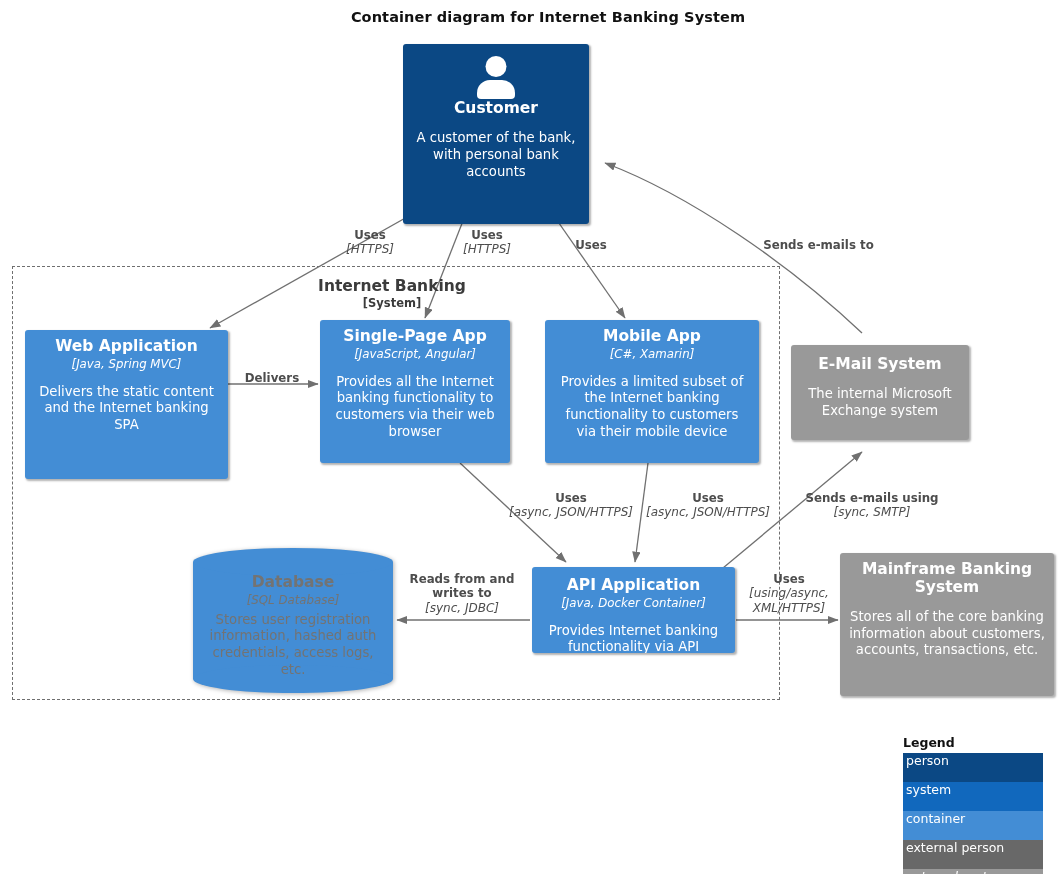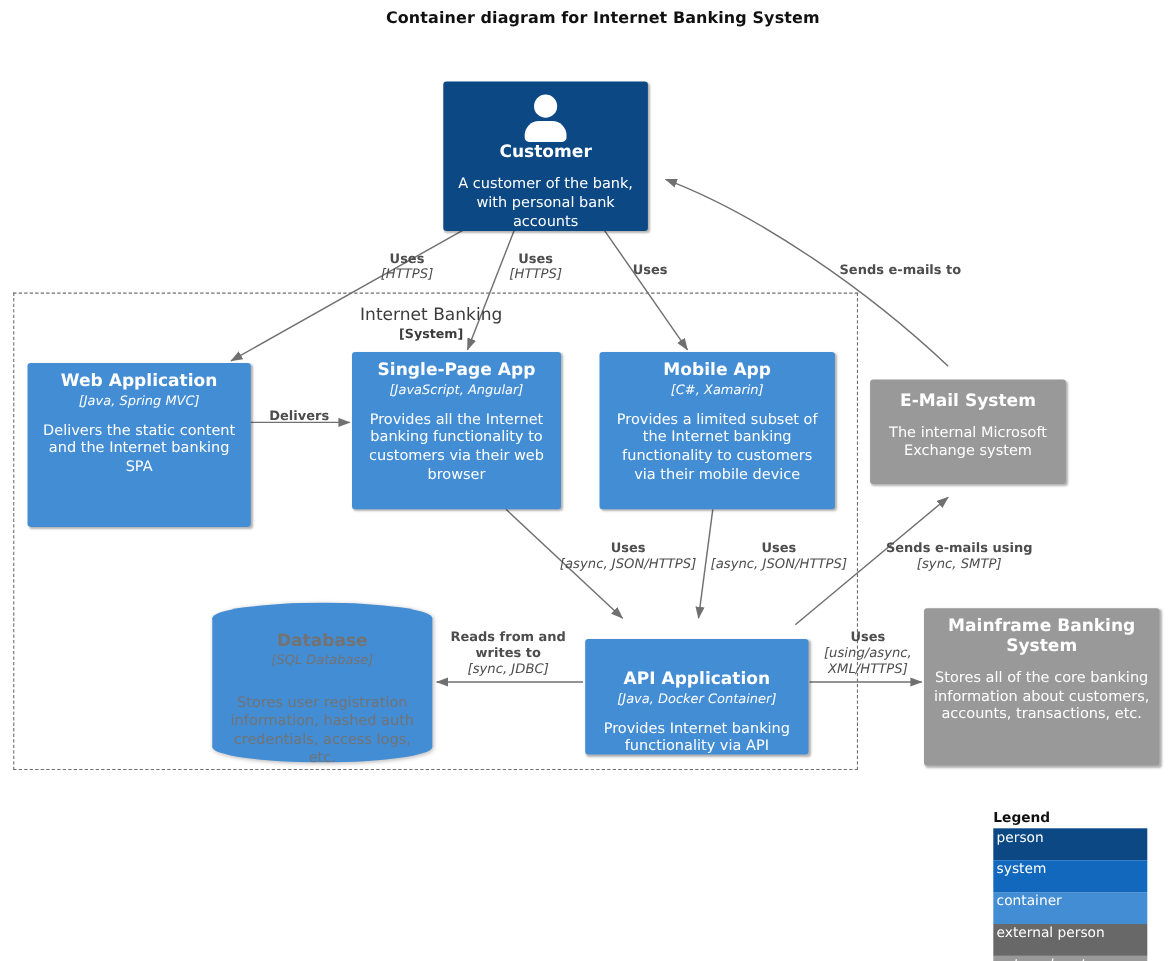--- a/index.html
+++ b/index.html
@@ -47,21 +47,21 @@
     box-sizing: border-box;
   }
   .boundary-label {
     position: absolute;
     text-align: center;
     color: #3b3b3b;
     line-height: 1.25;
   }
   .boundary-label .bname {
     font-size: 15.5px;
-    font-weight: normal;
+    font-weight: bold;
     display: block;
   }
   .boundary-label .btype {
     font-size: 11.5px;
     font-weight: bold;
     display: block;
   }
 
   
   .node {
@@ -179,21 +179,21 @@
     display: block;
     font-style: italic;
     font-size: 11.8px;
     line-height: 1.25;
     margin-top: 1px;
   }
   .cylinder .ndesc {
     display: block;
     font-size: 13.2px;
     line-height: 1.28;
-    margin-top: 24px;
+    margin-top: 4px;
   }
 
   
   .edge-label {
     position: absolute;
     text-align: center;
     color: #4d4d4d;
     line-height: 1.22;
     white-space: nowrap;
   }
@@ -266,21 +266,21 @@
       <line x1="736" y1="620" x2="838" y2="620" marker-end="url(#arrow)"></line>
     </g>
   </svg>
 
   <div class="boundary" style="left:12px; top:266px; width:768px; height:434px;"></div>
   <div class="boundary-label" style="left:292px; top:277px; width:200px;">
     <span class="bname">Internet Banking</span>
     <span class="btype">[System]</span>
   </div>
 
-  <div class="node person" style="left:403px; top:44px; width:186px; height:136px;margin-top:30px;">
+  <div class="node person" style="left:403px; top:44px; width:186px; height:180px;">
     <div class="person-icon">
       <div class="head"></div>
       <div class="body"></div>
     </div>
     <span class="nname">Customer</span>
     <span class="ndesc">A customer of the bank, with personal bank accounts</span>
   </div>
 
   <div class="node container" style="left:25px; top:330px; width:203px; height:149px;">
     <span class="nname">Web Application</span>
@@ -309,21 +309,21 @@
     <div class="cyl-body"></div>
     <div class="cyl-bottom"></div>
     <div class="cyl-top"></div>
     <div class="cyl-text">
       <span class="nname">Database</span>
       <span class="ntech">[SQL Database]</span>
       <span class="ndesc">Stores user registration information, hashed auth credentials, access logs, etc.</span>
     </div>
   </div>
 
-  <div class="node container" style="left:532px; top:567px; width:203px; height:105px; padding-top:28px;margin-top:14px;">
+  <div class="node container" style="left:532px; top:567px; width:203px; height:86px; padding-top:10px;">
     <span class="nname">API Application</span>
     <span class="ntech">[Java, Docker Container]</span>
     <span class="ndesc">Provides Internet banking functionality via API</span>
   </div>
 
   <div class="node ext-system" style="left:840px; top:553px; width:214px; height:143px;">
     <span class="nname">Mainframe Banking System</span>
     <span class="ndesc">Stores all of the core banking information about customers, accounts, transactions, etc.</span>
   </div>
 

